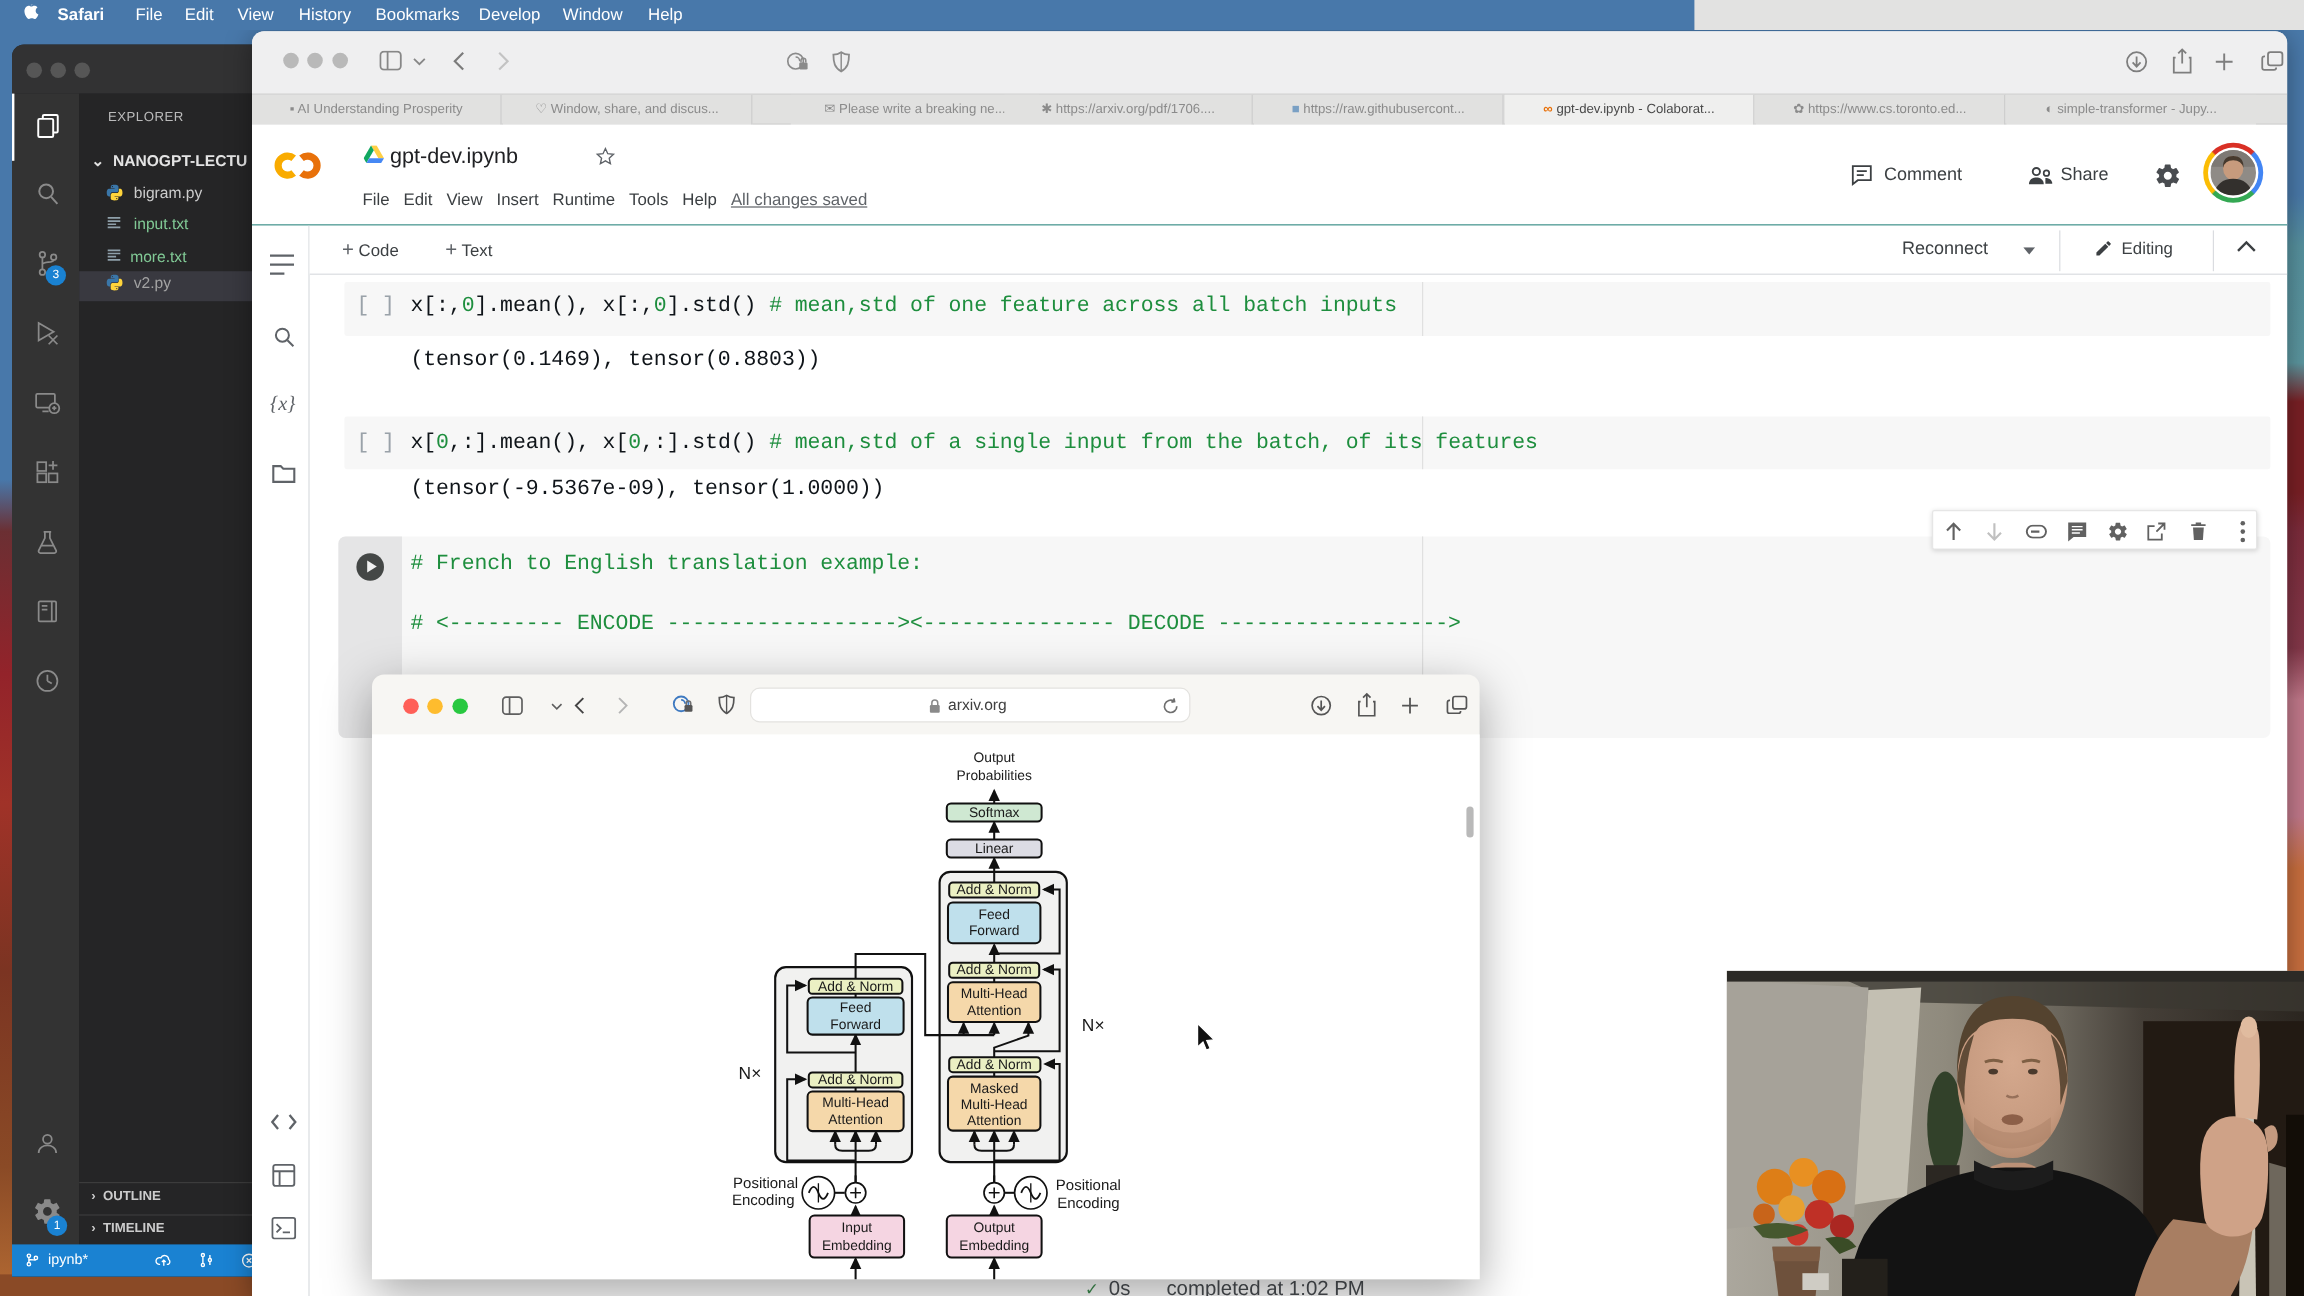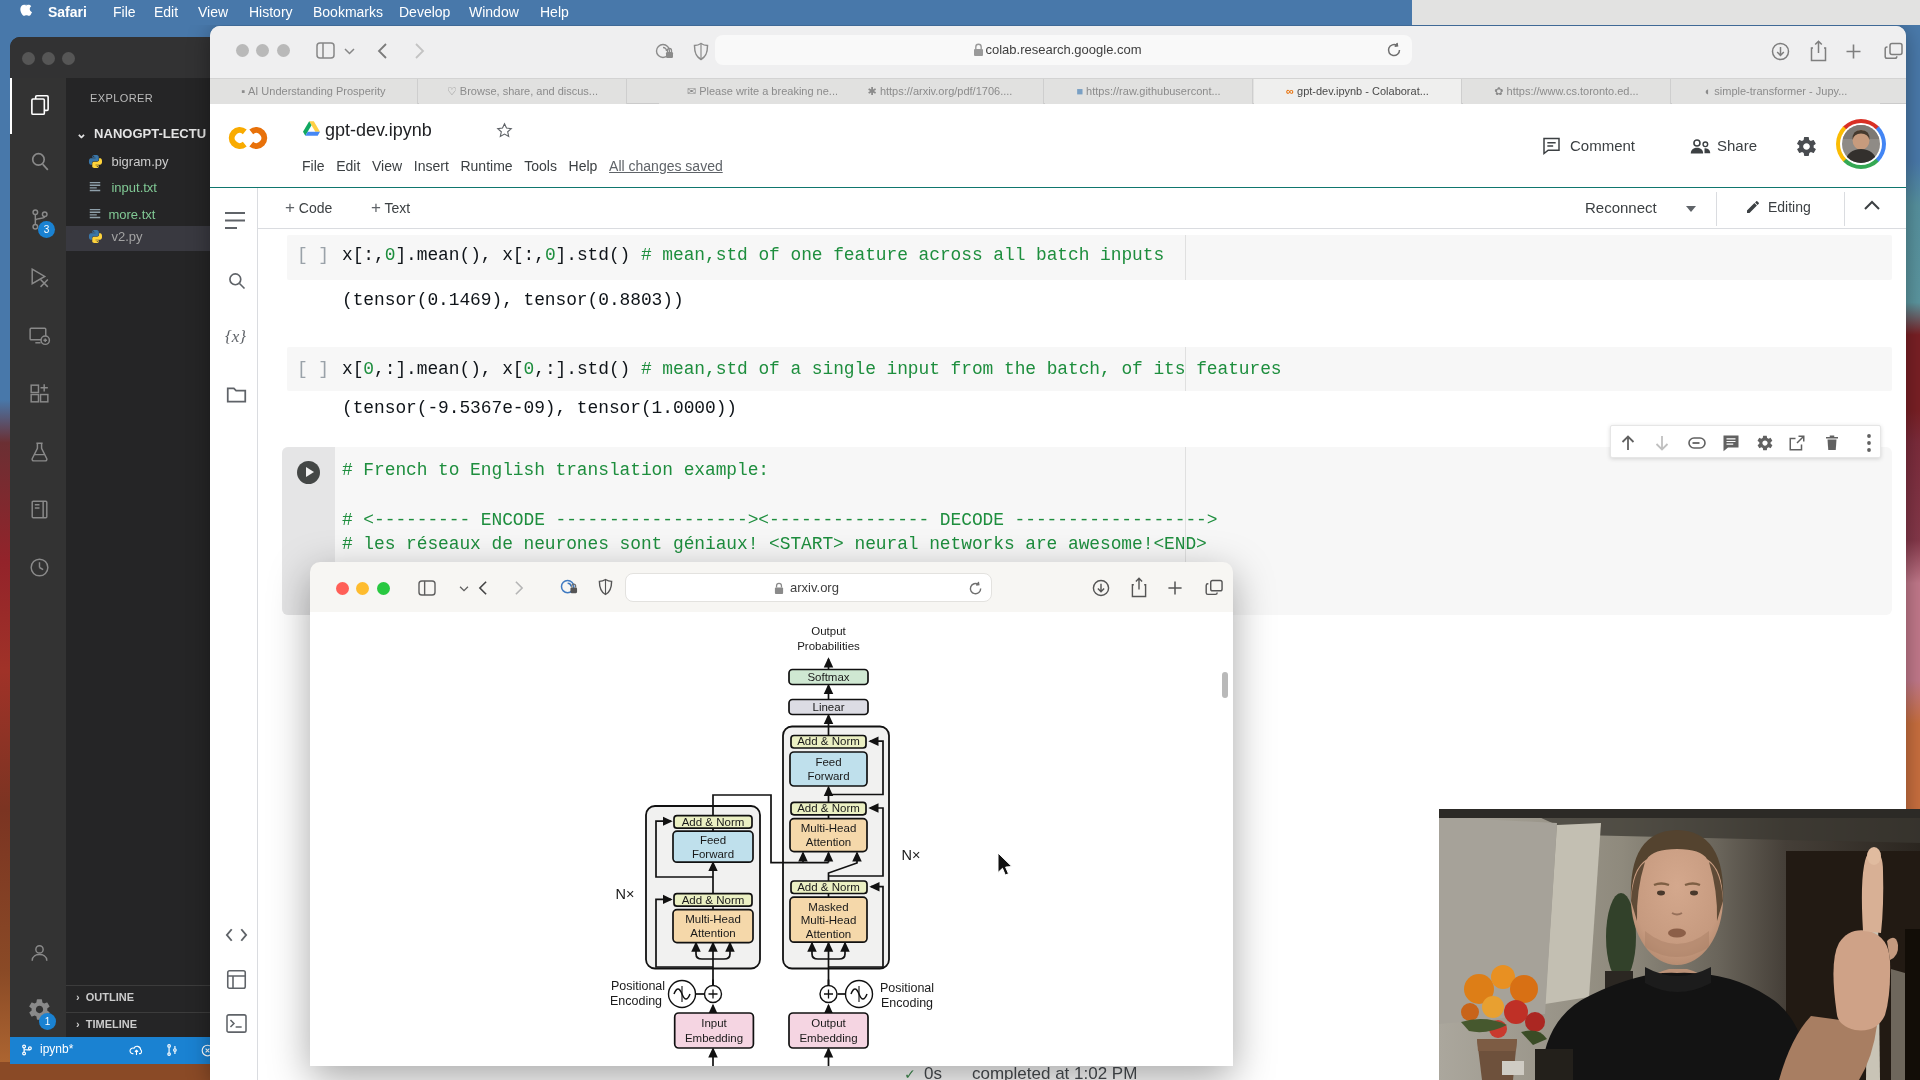--- a/index.html
+++ b/index.html
@@ -199,49 +199,38 @@
     <svg style="position:absolute;left:445px;top:17px;" width="20" height="18" viewBox="0 0 20 18" fill="none" stroke="#8b8b8b" stroke-width="1.4">
         <circle cx="8" cy="8" r="6.5"></circle>
         <path d="M8 4.5 A3.5 3.5 0 0 1 11.5 8"></path>
         <rect x="11" y="9" width="7" height="6" rx="1.2" fill="#8b8b8b" stroke="none"></rect>
         <path d="M12.5 9 V7.5 A2 2 0 0 1 16.5 7.5 V9" stroke-width="1.3"></path>
       </svg>
     <svg style="position:absolute;left:483px;top:16px;" width="16" height="19" viewBox="0 0 16 19" fill="none" stroke="#8b8b8b" stroke-width="1.5">
         <path d="M8 1.5 C5 3.5 3 3.5 1.5 3.5 C1.5 10 2.5 14.5 8 17.5 C13.5 14.5 14.5 10 14.5 3.5 C13 3.5 11 3.5 8 1.5 Z"></path>
         <path d="M8 1.5 L8 17.5" stroke-width="1.2"></path>
       </svg>
-    <div id="sf-url">
-      <svg style="position:absolute;left:258px;top:8px;" width="11" height="14" viewBox="0 0 11 14" fill="none" stroke="#9a9a9a" stroke-width="1.4">
-          <rect x="1" y="6" width="9" height="7" rx="1" fill="#9a9a9a" stroke="none"></rect>
-          <path d="M2.8 6 V4 A2.7 2.7 0 0 1 8.2 4 V6"></path>
-        </svg>
-      <span style="color:#3e3e3e;">colab.research.google.com</span>
-      <svg style="position:absolute;right:10px;top:7px;" width="15" height="16" viewBox="0 0 15 16" fill="none" stroke="#6f6f6f" stroke-width="1.5">
-          <path d="M12.5 8 A5.5 5.5 0 1 1 10 3.5"></path>
-          <path d="M10 1 L10.5 3.8 L7.7 4.3" fill="#6f6f6f"></path>
-        </svg>
-    </div>
     <svg style="position:absolute;left:1561px;top:16px;" width="19" height="19" viewBox="0 0 19 19" fill="none" stroke="#7e7e7e" stroke-width="1.5">
         <circle cx="9.5" cy="9.5" r="8"></circle>
         <path d="M9.5 5 L9.5 13 M6.2 10 L9.5 13.5 L12.8 10"></path>
       </svg>
     <svg style="position:absolute;left:1600px;top:14px;" width="17" height="22" viewBox="0 0 17 22" fill="none" stroke="#7e7e7e" stroke-width="1.5">
         <path d="M3 8 L1.5 8 L1.5 20.5 L15.5 20.5 L15.5 8 L14 8 M8.5 1.5 L8.5 13 M5.2 4.5 L8.5 1.2 L11.8 4.5"></path>
       </svg>
     <svg style="position:absolute;left:1635px;top:17px;" width="17" height="17" viewBox="0 0 17 17" fill="none" stroke="#7e7e7e" stroke-width="1.6">
         <path d="M8.5 1.5 L8.5 15.5 M1.5 8.5 L15.5 8.5"></path>
       </svg>
     <svg style="position:absolute;left:1674px;top:16px;" width="20" height="18" viewBox="0 0 20 18" fill="none" stroke="#7e7e7e" stroke-width="1.5">
         <rect x="6" y="1.5" width="12" height="11" rx="2"></rect>
         <path d="M3.5 5 L3 5 A1.8 1.8 0 0 0 1.2 6.8 L1.2 14.5 A1.8 1.8 0 0 0 3 16.3 L11 16.3 A1.8 1.8 0 0 0 12.8 14.5 L12.8 14.2"></path>
       </svg>
   </div>
   <div id="sf-tabs">
     <div class="tab" style="left:0px;width:208px;">▪ AI Understanding Prosperity</div>
-    <div class="tab" style="left:209px;width:208px;">♡ Browse, share, and discus...</div>
+    <div class="tab" style="left:209px;width:208px;">♡ Window, share, and discus...</div>
     <div class="tab" style="left:418px;width:208px;margin-left:31px;">✉ Please write a breaking ne...</div>
     <div class="tab" style="left:627px;width:207px;">✱ https://arxiv.org/pdf/1706....</div>
     <div class="tab" style="left:835px;width:208px;"><span style="color:#7aa0c4;">■</span> https://raw.githubusercont...</div>
     <div class="tab" style="left:1044px;width:208px;background:#efefee;color:#4a4a4a;"><span style="color:#e8710a;font-weight:bold;">∞</span> gpt-dev.ipynb - Colaborat...</div>
     <div class="tab" style="left:1253px;width:208px;">✿ https://www.cs.toronto.ed...</div>
     <div class="tab" style="left:1462px;width:208px;border-right:none;">◐ simple-transformer - Jupy...</div>
   </div>
   <div id="colab">
     <div id="cl-head">
       <svg style="position:absolute;left:18px;top:13px;" width="40" height="42" viewBox="0 0 48 48">
@@ -338,21 +327,20 @@
     <div class="code mono" style="left:87px;top:255px;color:#9aa2a9;">[ ]</div>
     <div class="code mono" style="left:132px;top:255px;">x[<span class="grn">0</span>,:].mean(), x[<span class="grn">0</span>,:].std() <span class="cmt"># mean,std of a single input from the batch, of its features</span></div>
     <div class="code mono" style="left:132px;top:294px;">(tensor(-9.5367e-09), tensor(1.0000))</div>
     <div class="cell" style="left:72px;top:343px;width:1610px;height:168px;border-radius:6px;"></div>
     <div style="position:absolute;left:72px;top:343px;width:53px;height:168px;background:#e5e5e6;border-radius:6px 0 0 6px;"></div>
     <div class="ruler" style="left:975px;top:343px;height:168px;"></div>
     <div style="position:absolute;left:87px;top:357px;width:23px;height:23px;border-radius:50%;background:#444746;"></div>
     <div style="position:absolute;left:96px;top:363px;width:0;height:0;border-left:8px solid #f1f1f1;border-top:5.5px solid transparent;border-bottom:5.5px solid transparent;"></div>
     <div class="code mono cmt" style="left:132px;top:356px;"># French to English translation example:</div>
     <div class="code mono cmt" style="left:132px;top:406px;"># &lt;--------- ENCODE ------------------&gt;&lt;--------------- DECODE ------------------&gt;</div>
-    <div class="code mono cmt" style="left:132px;top:430px;"># les réseaux de neurones sont géniaux! &lt;START&gt; neural networks are awesome!&lt;END&gt;</div>
     <div class="mono" style="position:absolute;left:695px;top:960px;color:#3f8e50;font-size:16px;">✓</div>
     <div style="position:absolute;left:714px;top:960px;font-size:17px;color:#4a4e52;">0s</div>
     <div style="position:absolute;left:762px;top:960px;font-size:17px;color:#4a4e52;">completed at 1:02 PM</div>
   </div>
 </div>
 
 <div class="abs" id="menubar">
   <svg class="it" style="left:20px;top:4px;" width="14" height="17" viewBox="0 0 14 17" fill="#fff">
       <path d="M11.5 9.1c0-2.2 1.8-3.2 1.9-3.3-1-1.5-2.6-1.7-3.2-1.7-1.4-.1-2.7.8-3.3.8-.7 0-1.8-.8-2.9-.8C2.5 4.2 1 5.1.2 6.6c-1.6 2.8-.4 7 1.2 9.3.8 1.1 1.7 2.4 2.9 2.3 1.2 0 1.6-.7 3-.7s1.8.7 3 .7c1.2 0 2-1.1 2.8-2.2.9-1.3 1.2-2.6 1.3-2.6-.1-.1-2.4-1-2.9-3.3z" transform="scale(0.78) translate(1,-3)"></path>
       <path d="M8.5 2.3C9 1.6 9.4.7 9.3 0 8.5 0 7.6.5 7.1 1.2c-.5.6-.9 1.5-.8 2.3.8.1 1.7-.5 2.2-1.2z" transform="scale(0.78) translate(1,-3)"></path>

